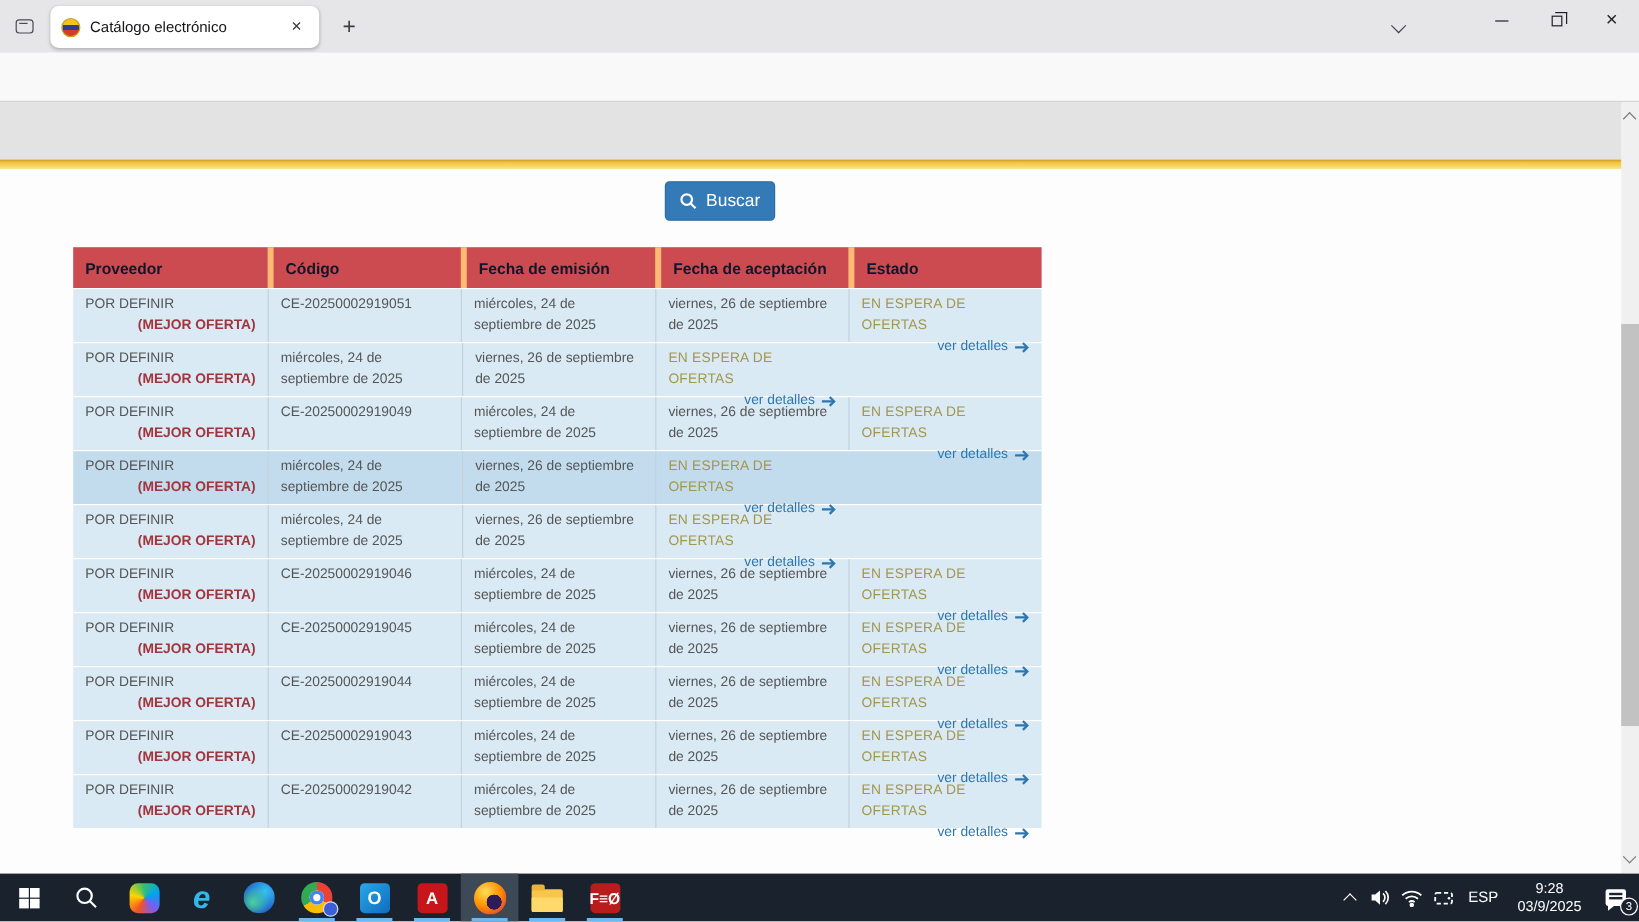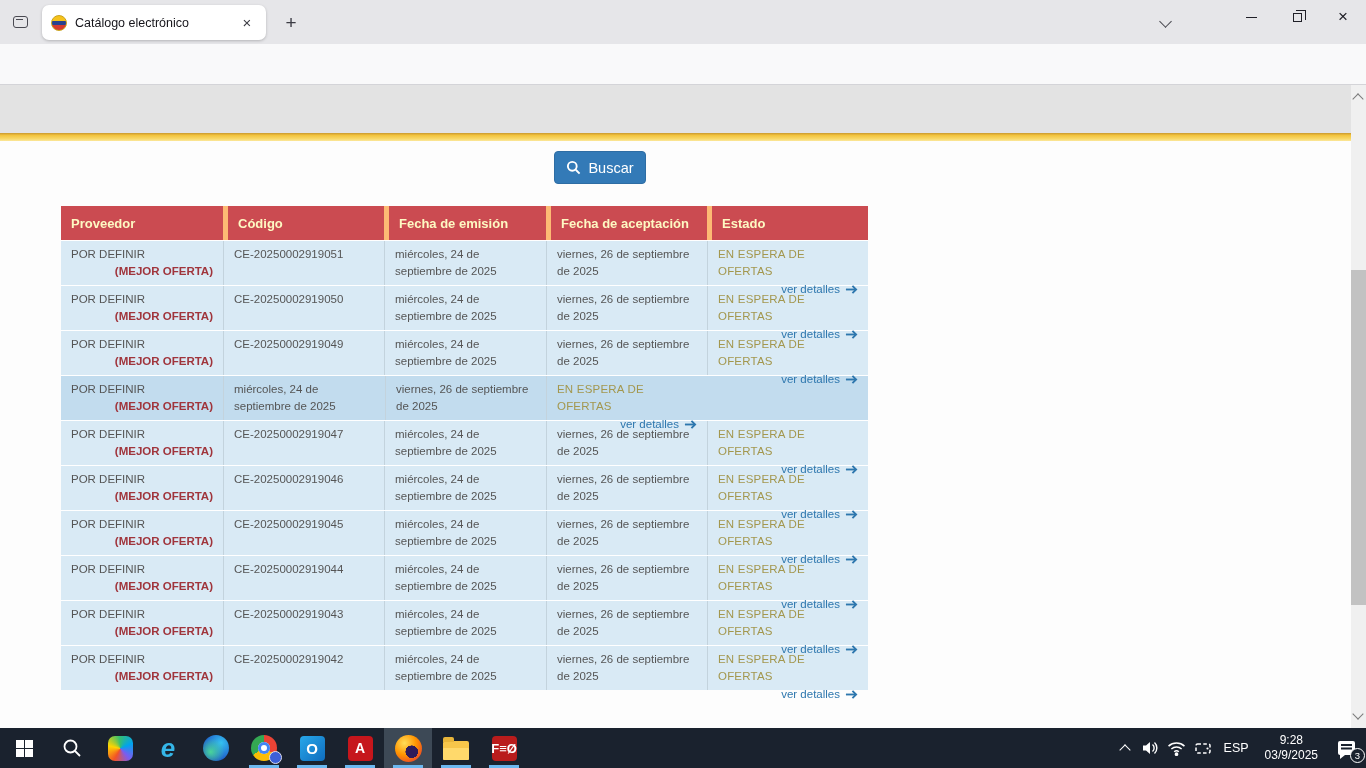--- a/index.html
+++ b/index.html
@@ -65,21 +65,21 @@
   .goldbar { left:0; top:133px; width:1355px; height:8px;
              background:linear-gradient(#c9992f, #f3c43e 30%, #f8d96b 75%, #fbe79c); }
   .content { left:0; top:141px; width:1355px; height:587px; background:#fdfdfd; }
   .peek { top:141px; height:8px; background:#f4f4f4; border:1px solid #b9b9b9; border-top:none; border-radius:0 0 5px 5px; position:absolute; }
 
   .buscar { left:554px; top:151px; width:92px; height:33px; background:#337ab7; border:1px solid #2e6da4;
             border-radius:4px; color:#fff; font-size:14.5px; display:flex; align-items:center; justify-content:center; gap:7px; }
 
   
   .tbl { left:61px; top:206px; width:807px; position:absolute; font-size:11.5px; }
-  .thead { display:flex; height:34px; background:#cb4b51; color:#fef9c3; font-weight:bold; font-size:13px; }
+  .thead { display:flex; height:34px; background:#cb4b51; color:#0f172a; font-weight:bold; font-size:13px; }
   .th { display:flex; align-items:center; padding:0 10px; border-left:5px solid #fdba74; }
   .th:first-child { border-left:none; }
   .trow { display:flex; height:45px; background:#d9eaf5; border-top:1px solid #fff; color:#555; }
   .trow.hl { background:#c2dcee; }
   .cell { padding:5px 10px; border-left:1px solid #c3d3dd; line-height:1.5; }
   .cell:first-child { border-left:none; }
   .w0{width:162px;} .w1{width:161px;} .w2{width:162px;} .w3{width:161px;} .w4{width:161px;}
   .prov-offer { text-align:right; color:#a0353c; font-weight:bold; }
   .status { color:#a3974e; letter-spacing:.2px; }
   .details { text-align:right; color:#2e77ae; display:flex; justify-content:flex-end; align-items:center; gap:5px; }
@@ -295,21 +295,20 @@
             </svg>
       </div>
     </div>
   </div>
 
   <div class="trow">
     <div class="cell w0">
       <div class="prov-name">POR DEFINIR</div>
       <div class="prov-offer">(MEJOR OFERTA)</div>
     </div>
-    <div class="cell w1">CE-20250002919050</div>
     <div class="cell w2">miércoles, 24 de septiembre de 2025</div>
     <div class="cell w3">viernes, 26 de septiembre de 2025</div>
     <div class="cell w4">
       <div class="status">EN ESPERA DE OFERTAS</div>
       <div class="details">
         <span class="dlabel">ver detalles</span>
         <svg width="13" height="11" viewBox="0 0 14 11" fill="none" stroke="#2e77ae" stroke-width="2">
               <path d="M1 5.5h10"></path>
               <path d="M8 1.5l4 4-4 4" fill="none"></path>
             </svg>
@@ -354,21 +353,20 @@
             </svg>
       </div>
     </div>
   </div>
 
   <div class="trow">
     <div class="cell w0">
       <div class="prov-name">POR DEFINIR</div>
       <div class="prov-offer">(MEJOR OFERTA)</div>
     </div>
-    <div class="cell w1">CE-20250002919047</div>
     <div class="cell w2">miércoles, 24 de septiembre de 2025</div>
     <div class="cell w3">viernes, 26 de septiembre de 2025</div>
     <div class="cell w4">
       <div class="status">EN ESPERA DE OFERTAS</div>
       <div class="details">
         <span class="dlabel">ver detalles</span>
         <svg width="13" height="11" viewBox="0 0 14 11" fill="none" stroke="#2e77ae" stroke-width="2">
               <path d="M1 5.5h10"></path>
               <path d="M8 1.5l4 4-4 4" fill="none"></path>
             </svg>

